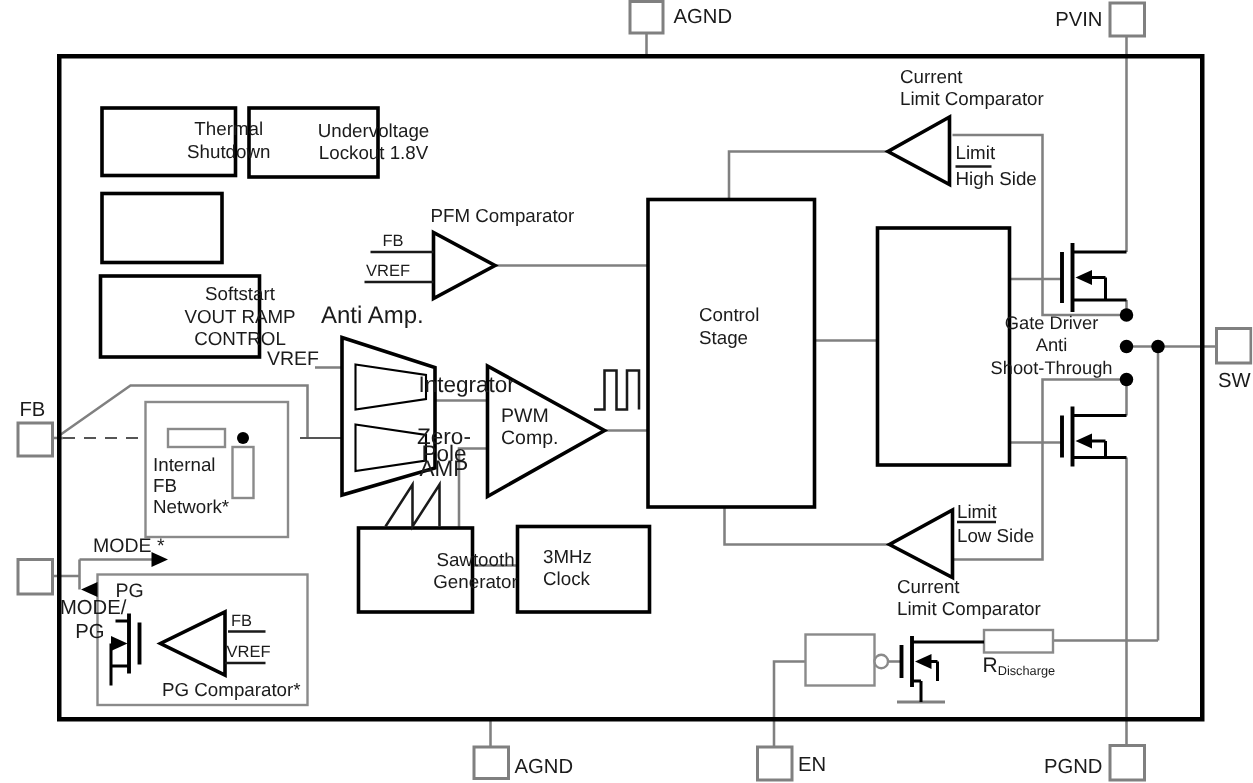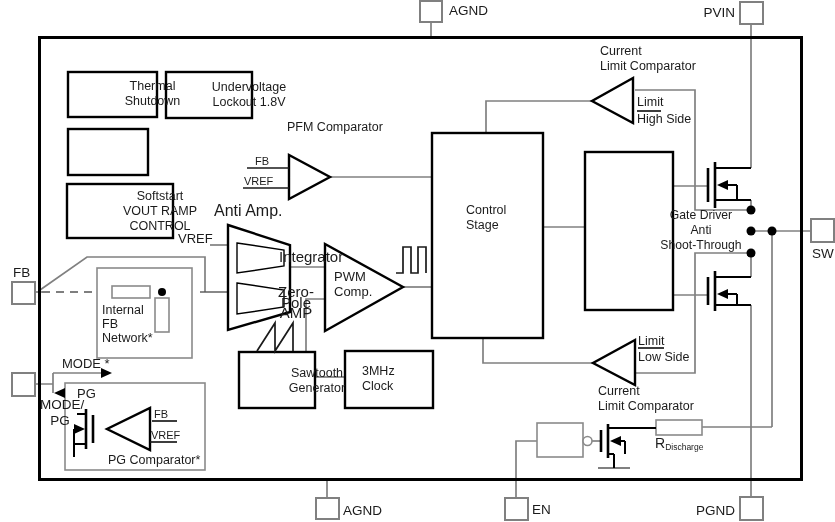--- a/index.html
+++ b/index.html
@@ -178,21 +178,21 @@
 Anti
 Shoot-Through</div>
 <div class="lbl ctr" style="left:239px;top:366px;width:76px;">Sawtooth
 Generator</div>
 <div class="lbl" style="left:362px;top:364px;width:70px;">3MHz
 Clock</div>
 <div class="lbl" style="left:102px;top:303px;width:80px;line-height:14px;">Internal
 FB
 Network*</div>
 
-<div class="lbl" style="left:287px;top:120px;">PFM Comparator</div>
+<div class="lbl" style="left:287px;top:137px;">PFM Comparator</div>
 <div class="lbl sm" style="left:255px;top:155px;">FB</div>
 <div class="lbl sm" style="left:244px;top:175px;">VREF</div>
 
 <div class="lbl big" style="left:214px;top:203px;">Anti Amp.</div>
 <div class="lbl mid" style="left:178px;top:231px;">VREF</div>
 <div class="lbl tiny ctr" style="left:239px;top:252px;width:44px;">Integrator</div>
 <div class="lbl tiny ctr" style="left:238px;top:287px;width:36px;">Zero-Pole
 AMP</div>
 <div class="lbl mid" style="left:334px;top:269px;width:48px;">PWM
 Comp.</div>

